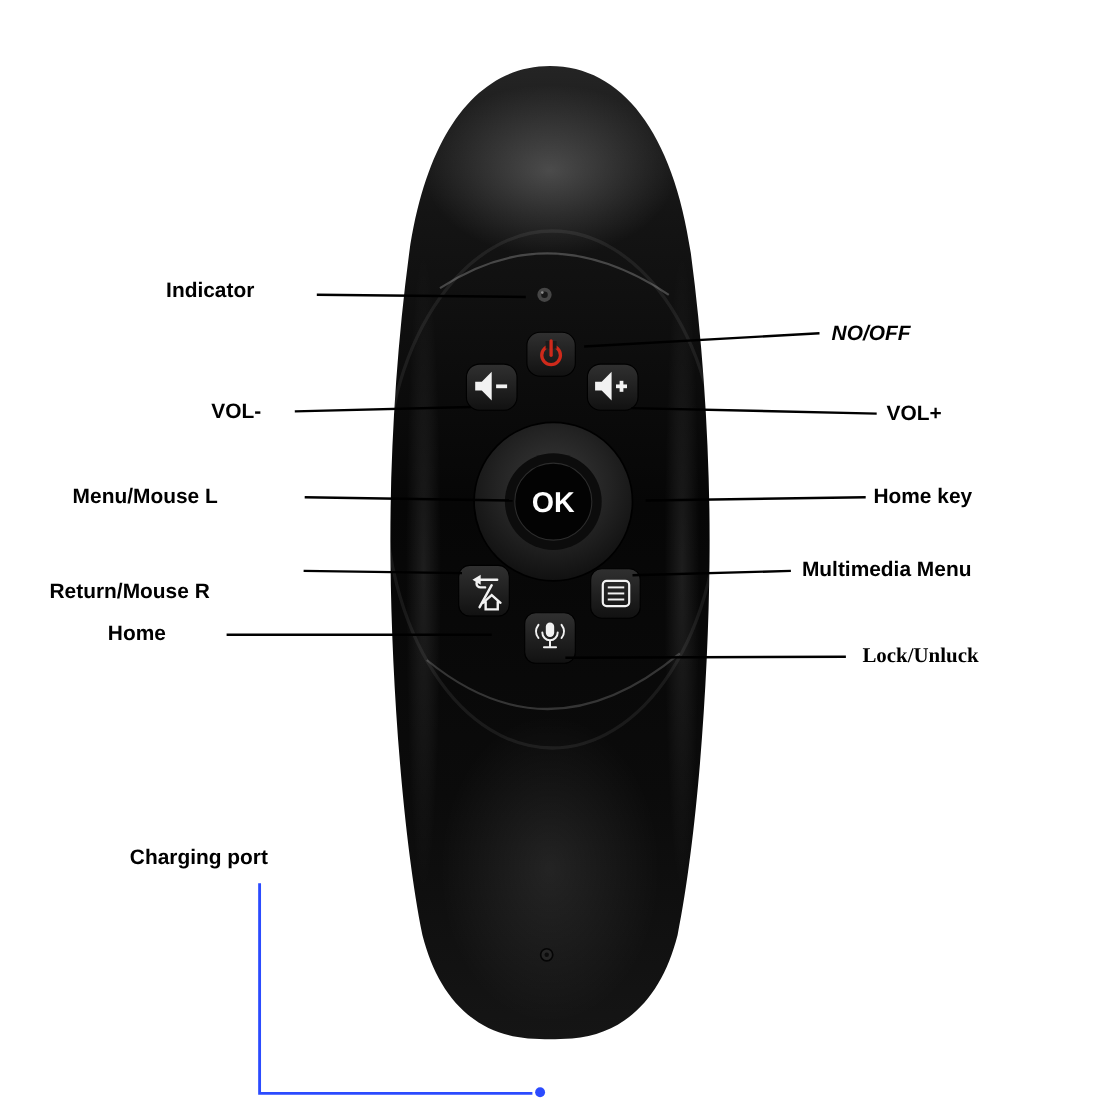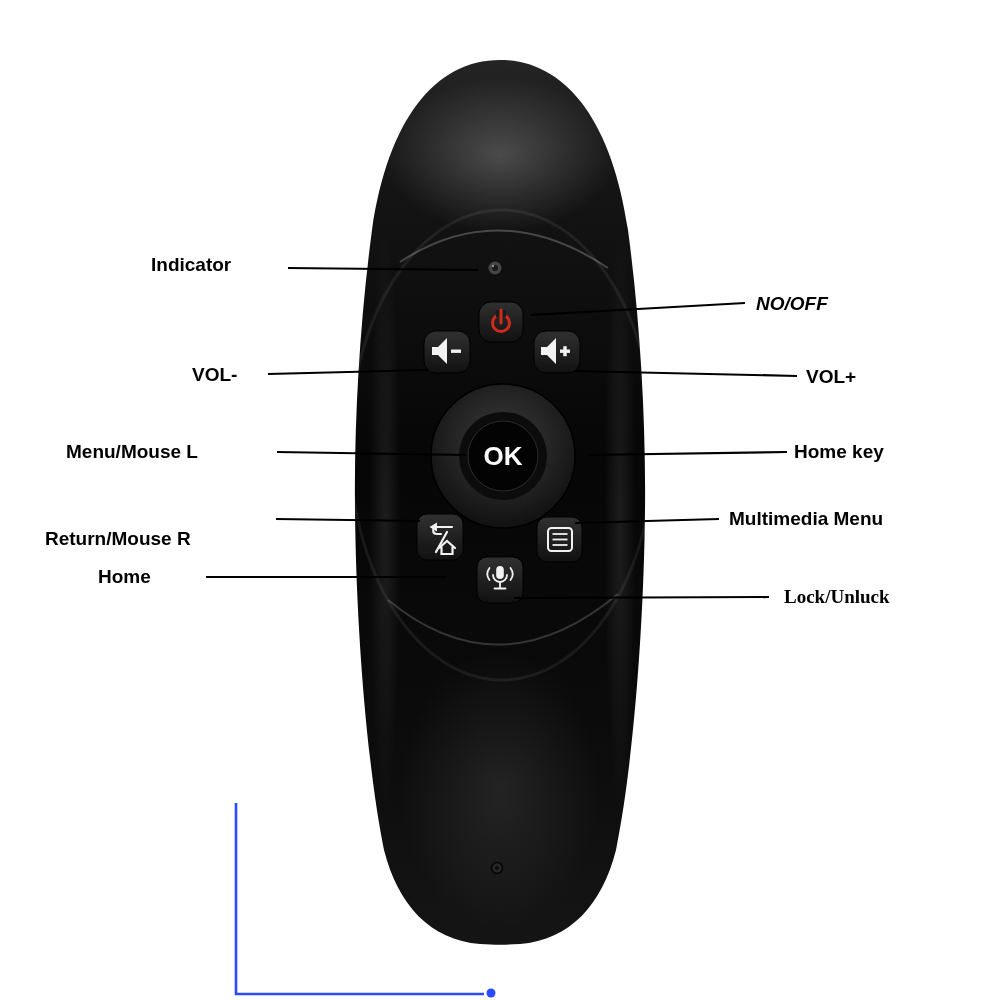--- a/index.html
+++ b/index.html
@@ -172,14 +172,15 @@
   <div class="lbl" id="lbl-indicator">Indicator</div>
   <div class="lbl" id="lbl-no-off">NO/OFF</div>
   <div class="lbl" id="lbl-vol-minus">VOL-</div>
   <div class="lbl" id="lbl-vol-plus">VOL+</div>
   <div class="lbl" id="lbl-enter-mouse-l">Menu/Mouse L</div>
   <div class="lbl" id="lbl-arrow-key">Home key</div>
   <div class="lbl" id="lbl-return-mouse-r">Return/Mouse R</div>
   <div class="lbl" id="lbl-multimedia-menu">Multimedia Menu</div>
   <div class="lbl" id="lbl-home">Home</div>
   <div class="lbl" id="lbl-lock-unluck">Lock/Unluck</div>
+  <div class="lbl" id="lbl-charging-port">Charging port</div>
 
 </div>
 
 </body></html>

